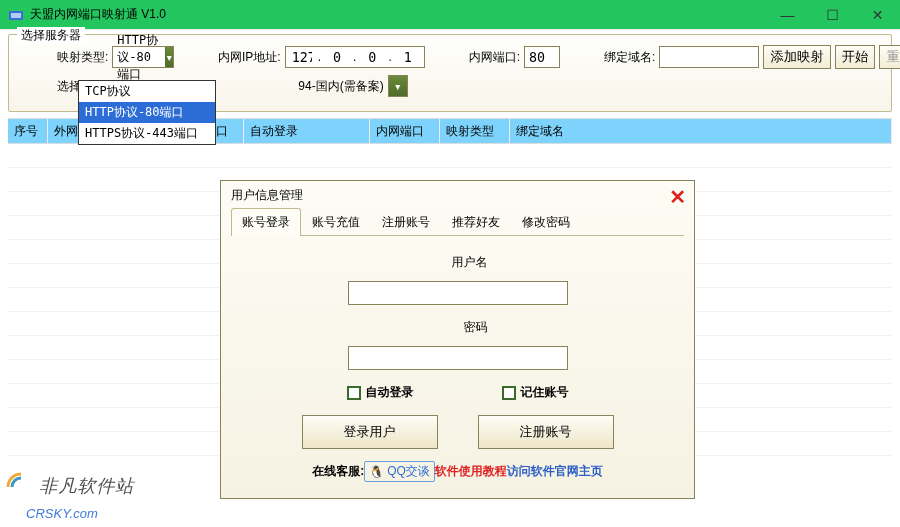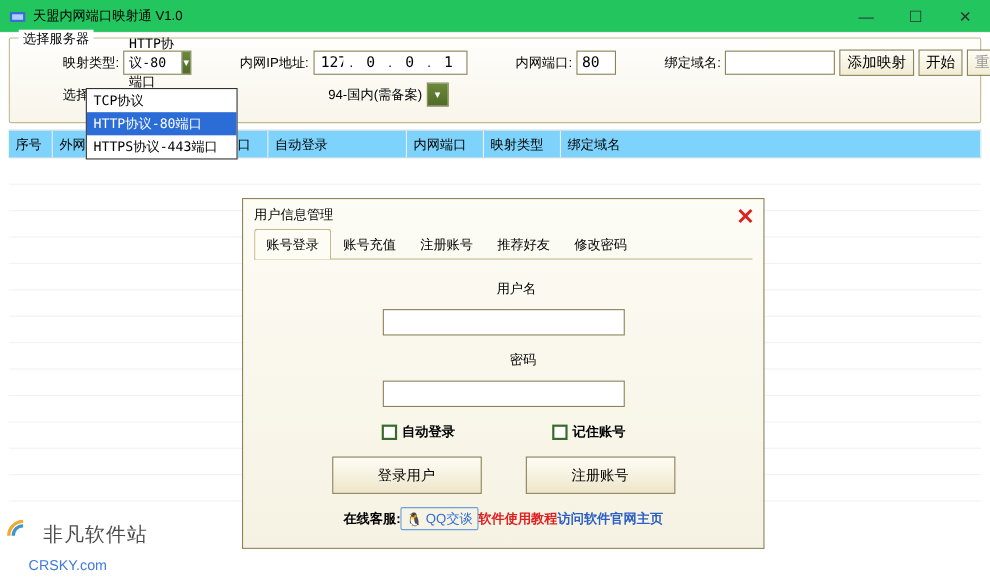--- a/index.html
+++ b/index.html
@@ -46,21 +46,21 @@
 .chkrow { display: flex; gap: 88px; justify-content: center; margin-bottom: 14px; font-weight: bold; }
 .chk { display: flex; align-items: center; gap: 5px; }
 .chk-box { width: 14px; height: 14px; border: 2px solid #3a6b2a; background: #fff; }
 .btnrow { display: flex; gap: 40px; justify-content: center; margin-bottom: 12px; }
 .bigbtn { border: 1px solid #8a8258; background: linear-gradient(#fefdf6,#eee6c9); height: 34px; width: 136px; font-size: 13px; cursor: pointer; }
 .linkrow { display: flex; gap: 0; justify-content: center; align-items: center; font-weight: bold; }
 .linkrow .qq { border: 1px solid #6aa0db; padding: 1px 4px; border-radius: 2px; color: #2b6cd6; font-weight: normal; display: inline-flex; align-items: center; gap: 3px; }
 .red { color: #d22; }
 .blue { color: #2b5fc4; }
 
-.watermark { position: absolute; left: 6px; bottom: 6px; opacity: 0.9; z-index: 50; }
+.watermark { position: absolute; left: 6px; bottom: 6px; opacity: 0.9; z-index: 50; font-style: italic; }
 .watermark .big { font-size: 18px; color: #3a3a3a; letter-spacing: 1px; }
 .watermark .small { font-size: 13px; color: #2b6cd6; font-family: Arial; }
 </style>
 </head>
 <body>
 
 <div class="titlebar">
   <span class="titlebar-icon">
     <svg viewBox="0 0 16 16">
         <rect x="1" y="4" width="14" height="9" rx="1" fill="#3a6bd6"></rect>

